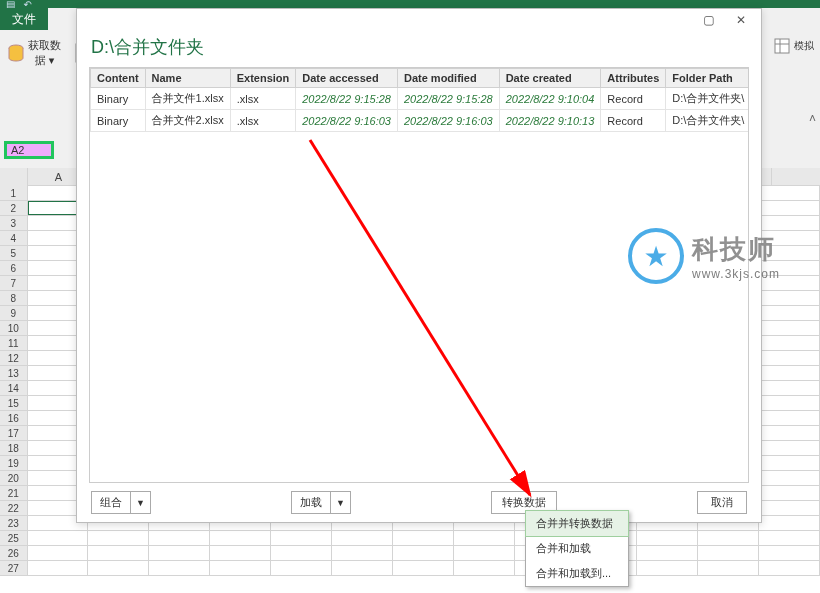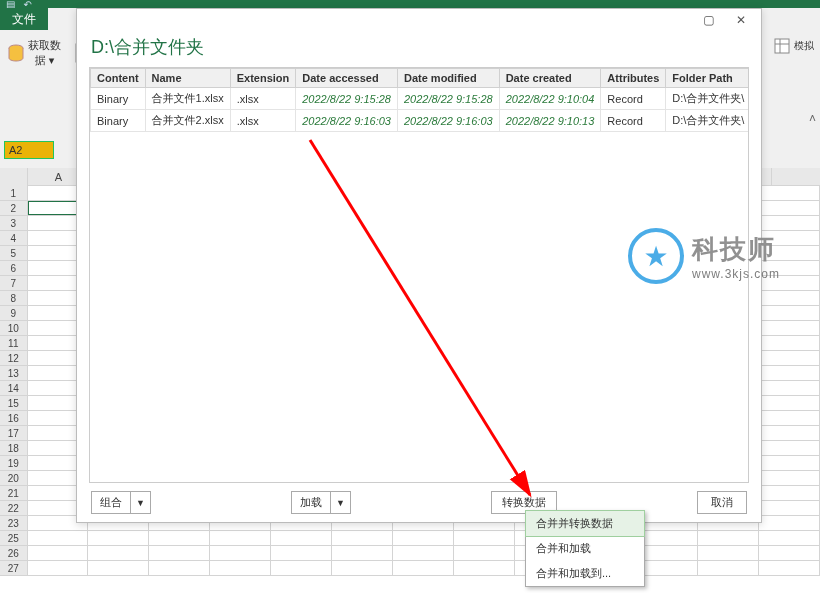--- a/index.html
+++ b/index.html
@@ -6,21 +6,21 @@
 body { width: 820px; height: 593px; background: #f0f0f0; overflow: hidden; position: relative; }
 .file-tab { background: #217346; color: #fff; font-size: 12px; padding: 4px 12px; height: 22px; display: flex; align-items: center; }
 .ribbon-content { display: flex; align-items: flex-start; padding: 6px 4px; gap: 8px; }
 .ribbon-btn { display: flex; flex-direction: row; align-items: center; font-size: 11px; color: #333; gap: 2px; padding: 2px; }
 .ribbon-icon { width: 20px; height: 20px; display: flex; align-items: center; justify-content: center; }
 
 .ribbon-right { position: absolute; right: 4px; top: 30px; display: flex; gap: 8px; }
 .ribbon-right .ribbon-btn { font-size: 10px; }
 
 .namebox-row { position: absolute; left: 4px; top: 140px; }
-.namebox { width: 50px; height: 18px; border: 1px solid #22c55e; background: #eab308; font-size: 11px; padding: 1px 4px; color: #333; }
+.namebox { width: 50px; height: 18px; border: 3px solid #22c55e; background: #f0abfc; font-size: 11px; padding: 1px 4px; color: #333; }
 
 .sheet { position: absolute; left: 0; top: 168px; right: 0; bottom: 0; background: #fff; }
 .col-headers { display: flex; height: 18px; background: #e8e8e8; border-bottom: 1px solid #d4d4d4; }
 .row-header-corner { width: 28px; height: 18px; border-right: 1px solid #d4d4d4; background: #e8e8e8; }
 .col-h { width: 62px; height: 18px; border-right: 1px solid #d4d4d4; font-size: 11px; color: #444; display: flex; align-items: center; justify-content: center; }
 .rows { }
 .row { display: flex; height: 15px; border-bottom: 1px solid #d4d4d4; }
 .row-h { width: 28px; font-size: 10px; color: #444; display: flex; align-items: center; justify-content: center; background: #e8e8e8; border-right: 1px solid #d4d4d4; }
 .cell { width: 62px; border-right: 1px solid #d4d4d4; }
 .cell.active { border: 1px solid #217346; }
@@ -34,21 +34,21 @@
 table.data { width: 100%; border-collapse: collapse; font-size: 11px; }
 table.data th { background: #f0f0f0; border: 1px solid #d0d0d0; padding: 3px 6px; text-align: left; font-weight: 700; color: #333; }
 table.data td { border: 1px solid #e4e4e4; padding: 3px 6px; color: #333; white-space: nowrap; }
 table.data td.date { color: #2a7a3a; font-style: italic; }
 .dialog-footer { padding: 8px 2px 0; display: flex; justify-content: space-between; gap: 6px; }
 .btn { border: 1px solid #aaa; background: #fff; font-size: 11px; padding: 3px 10px; color: #333; min-width: 50px; text-align: center; cursor: pointer; }
 .btn.split { display: flex; align-items: center; gap: 0; padding: 0; }
 .btn.split .btn-main { padding: 3px 8px; border-right: 1px solid #aaa; }
 .btn.split .btn-arrow { padding: 3px 5px; font-size: 9px; }
 
-.dropdown-menu { position: absolute; left: 525px; top: 510px; width: 120px; background: #fff; border: 1px solid #aaa; box-shadow: 2px 2px 4px rgba(0,0,0,0.25); }
+.dropdown-menu { position: absolute; left: 525px; top: 510px; width: 104px; background: #fff; border: 1px solid #aaa; box-shadow: 2px 2px 4px rgba(0,0,0,0.25); }
 .dropdown-menu .mi { font-size: 11px; padding: 5px 10px; color: #333; cursor: pointer; }
 .dropdown-menu .mi.hl { background: #e6f2e6; border: 1px solid #9fcf9f; margin: -1px; }
 
 .arrow { position: absolute; pointer-events: none; }
 
 .watermark { position: absolute; right: 40px; top: 228px; display: flex; align-items: center; gap: 8px; opacity: 0.92; pointer-events: none; }
 .watermark .logo { width: 56px; height: 56px; border: 4px solid #3ca6e6; border-radius: 50%; display: flex; align-items: center; justify-content: center; }
 .watermark .star { color: #3ca6e6; font-size: 28px; }
 .watermark .wm-text { display: flex; flex-direction: column; }
 .watermark .wm-t1 { font-size: 26px; font-weight: 700; color: #888; letter-spacing: 2px; }

